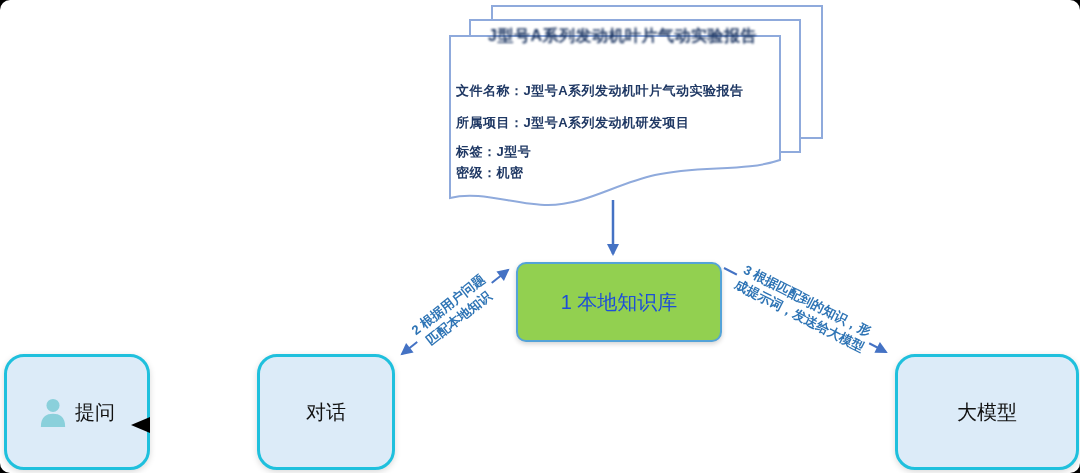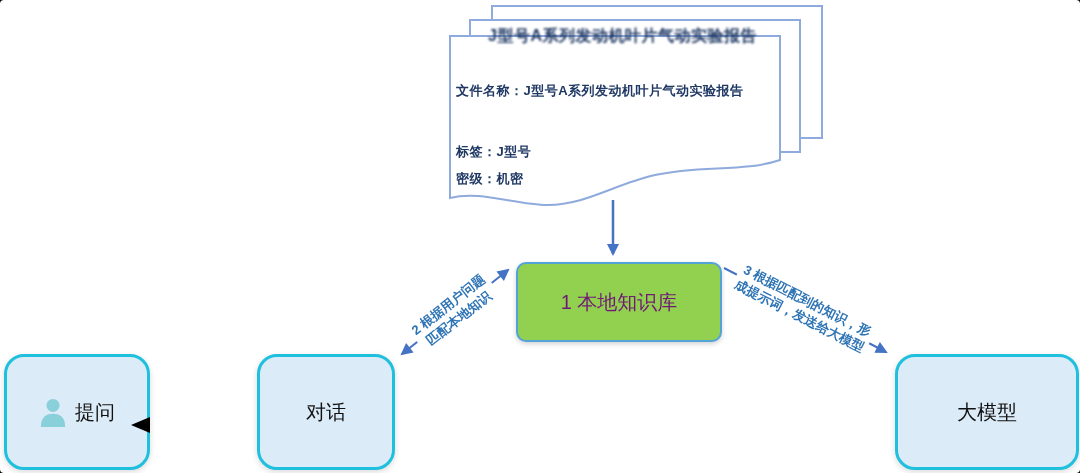--- a/index.html
+++ b/index.html
@@ -1,31 +1,31 @@
 <!DOCTYPE html>
 <html><head>
 <meta charset="utf-8">
 <style>
   html,body{margin:0;padding:0;background:#000;font-family:"Liberation Sans","DejaVu Sans",sans-serif;}
-  .canvas{position:relative;width:1080px;height:473px;background:#fff;border-radius:4px;overflow:hidden;}
+  .canvas{position:relative;width:1080px;height:473px;background:#fff;border-radius:10px;overflow:hidden;}
   .layer{position:absolute;left:0;top:0;z-index:1;}
   .page{fill:#ffffff;stroke:#8FAADC;stroke-width:2;}
   .conn{stroke:#4472C4;stroke-width:2.5;fill:none;}
   .conn2{stroke:#4472C4;stroke-width:2;fill:none;}
 
   .doc-title{position:absolute;left:488px;top:26px;z-index:2;font-size:16px;font-weight:bold;
              color:#1F3864;white-space:nowrap;filter:blur(1.1px);letter-spacing:.5px;}
   .doc-field{position:absolute;left:456px;z-index:2;font-size:13px;font-weight:bold;
              color:#1F3864;white-space:nowrap;letter-spacing:.5px;}
   .doc-field .val{filter:blur(.45px);}
 
   .kb{position:absolute;left:516px;top:262px;width:202px;height:76px;z-index:2;
       background:#92D050;border:2px solid #54A3D8;border-radius:10px;
       display:flex;align-items:center;justify-content:center;
-      font-size:20px;color:#701a75;box-shadow:0 2px 5px rgba(0,0,0,.18);}
+      font-size:20px;color:#1d4ed8;box-shadow:0 2px 5px rgba(0,0,0,.18);}
 
   .node{position:absolute;top:354px;height:110px;z-index:2;
         background:#DCEBF8;border:3px solid #1FC0DD;border-radius:20px;
         display:flex;align-items:center;justify-content:center;gap:8px;
         font-size:20px;color:#111;box-shadow:0 2px 6px rgba(0,0,0,.15);}
   #node-ask{left:4px;width:140px;}
   #node-chat{left:257px;width:132px;}
   #node-model{left:895px;width:178px;font-family:Liberation Serif, serif;}
   #node-model .stack{text-align:center;line-height:1.35;}
   #node-model .stack span{display:block;}
@@ -64,24 +64,27 @@
     <line class="conn2" x1="402" y1="354" x2="508" y2="270" marker-start="url(#mB)" marker-end="url(#mB)"></line>
 
     <line class="conn2" x1="724" y1="268" x2="886" y2="352" marker-end="url(#mB)"></line>
   </svg>
 
   <div class="doc-title">J型号A系列发动机叶片气动实验报告</div>
 
   <div class="doc-field" style="top:82px">
     <span>文件名称：</span><span class="val">J型号A系列发动机叶片气动实验报告</span>
   </div>
+  <div class="doc-field" style="top:114px">
+    <span>所属项目：</span><span class="val">J型号A系列发动机研发项目</span>
+  </div>
   <div class="doc-field" style="top:143px">
     <span>标签：</span><span class="val">J型号</span>
   </div>
-  <div class="doc-field" style="top:170px">
+  <div class="doc-field" style="top:164px">
     <span>密级：</span><span class="val">机密</span>
   </div>
 
   <div class="kb">
     <span>1 本地知识库</span>
   </div>
 
   <div class="node" id="node-chat">
     <span>对话</span>
   </div>

